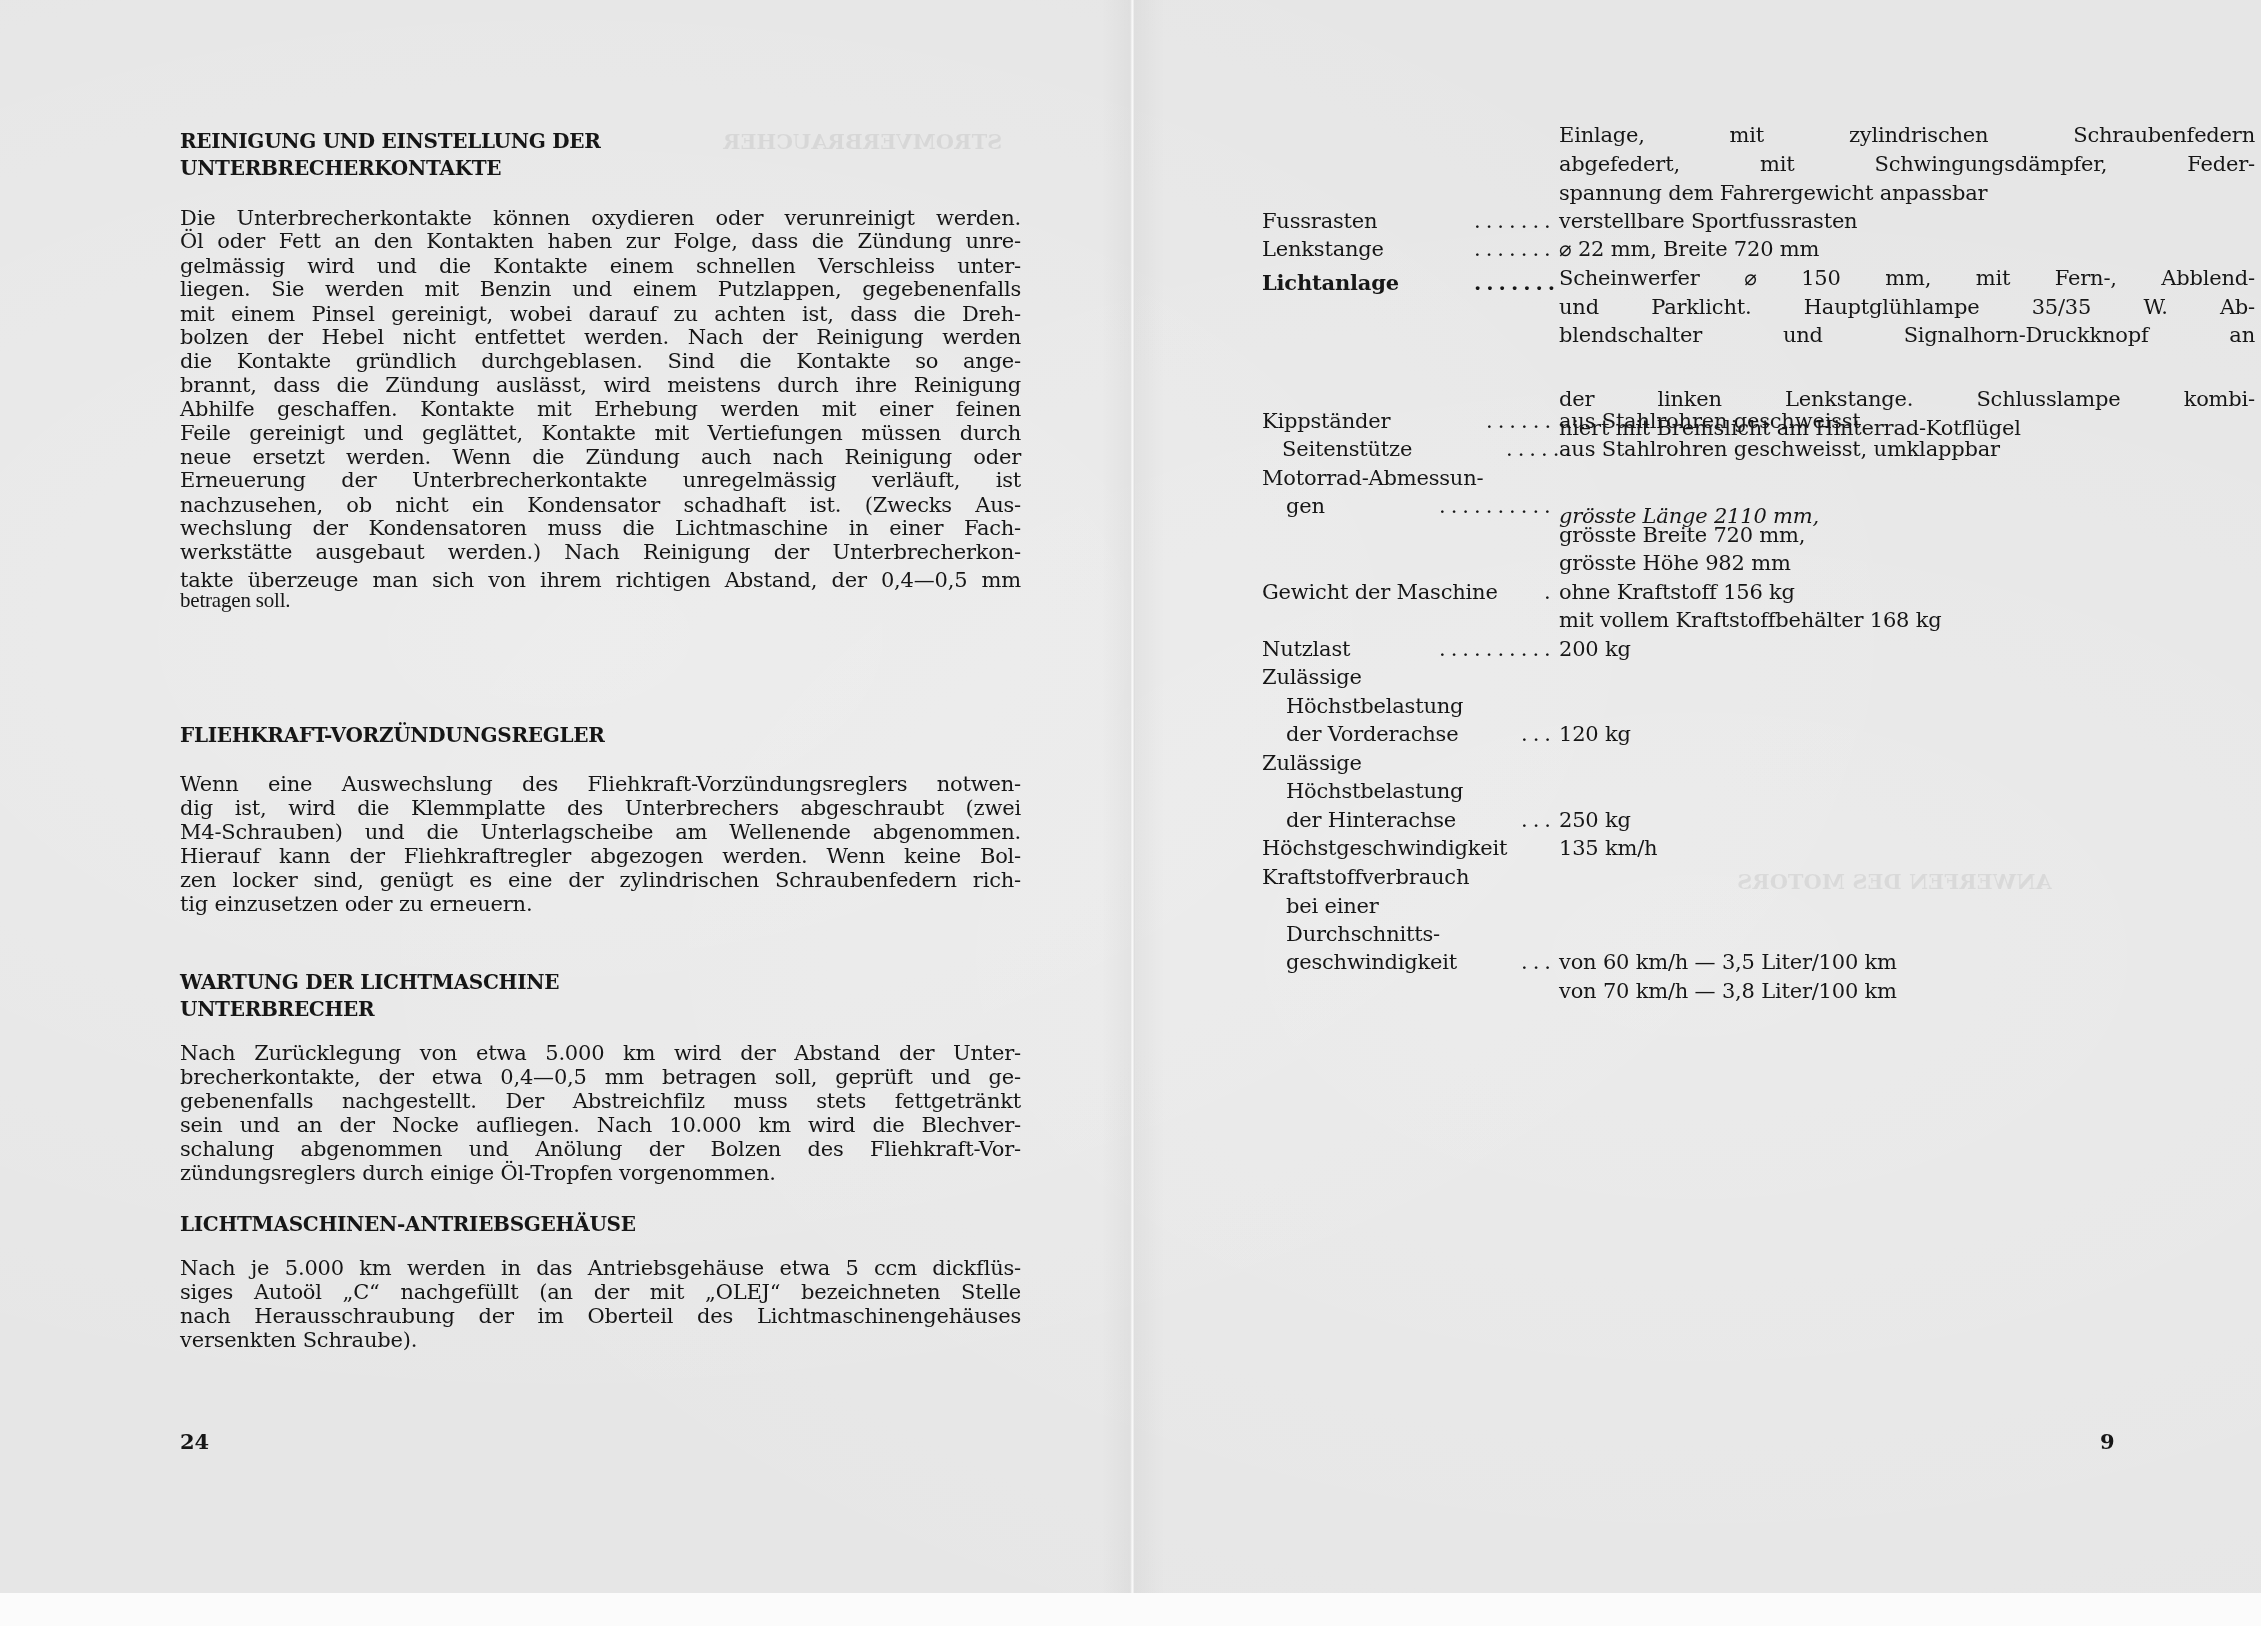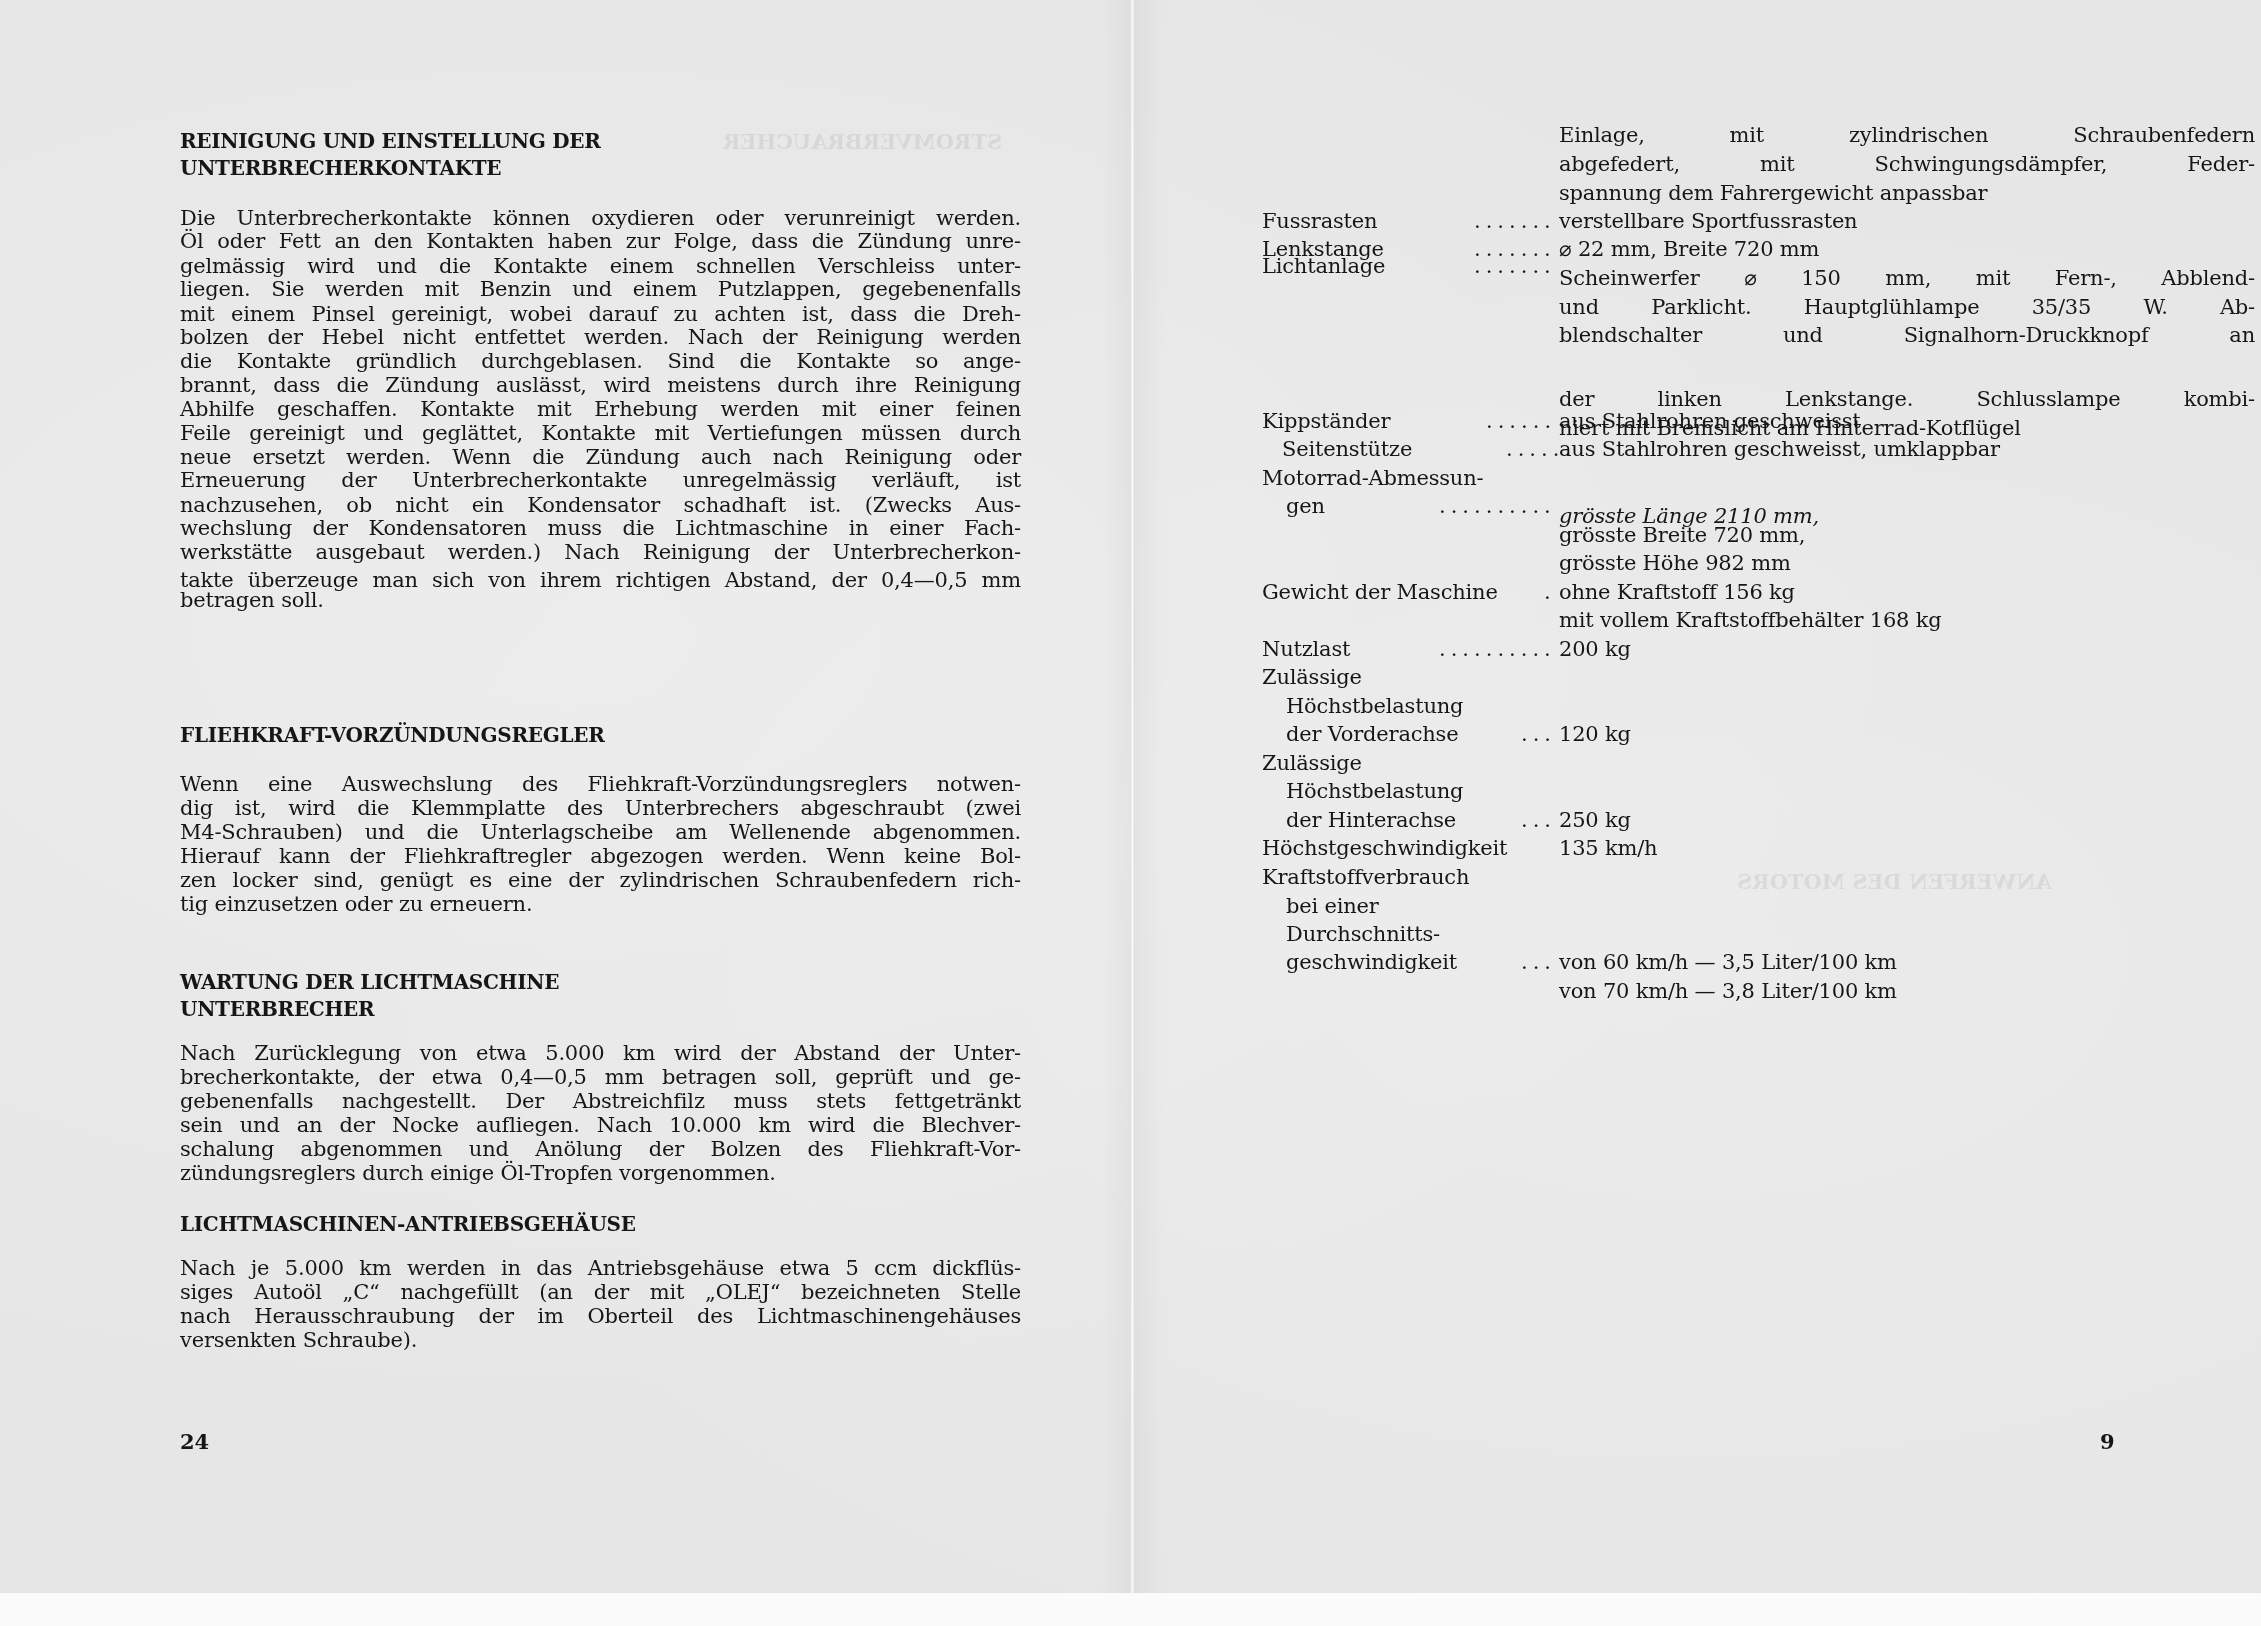--- a/index.html
+++ b/index.html
@@ -78,21 +78,21 @@
         <div class="line just" style="top: 349px;">die Kontakte gründlich durchgeblasen. Sind die Kontakte so ange-</div>
         <div class="line just" style="top: 373px;">brannt, dass die Zündung auslässt, wird meistens durch ihre Reinigung</div>
         <div class="line just" style="top: 397px;">Abhilfe geschaffen. Kontakte mit Erhebung werden mit einer feinen</div>
         <div class="line just" style="top: 421px;">Feile gereinigt und geglättet, Kontakte mit Vertiefungen müssen durch</div>
         <div class="line just" style="top: 445px;">neue ersetzt werden. Wenn die Zündung auch nach Reinigung oder</div>
         <div class="line just" style="top: 468px;">Erneuerung der Unterbrecherkontakte unregelmässig verläuft, ist</div>
         <div class="line just" style="top: 493px;">nachzusehen, ob nicht ein Kondensator schadhaft ist. (Zwecks Aus-</div>
         <div class="line just" style="top: 516px;">wechslung der Kondensatoren muss die Lichtmaschine in einer Fach-</div>
         <div class="line just" style="top: 540px;">werkstätte ausgebaut werden.) Nach Reinigung der Unterbrecherkon-</div>
         <div class="line just" style="top: 568px;">takte überzeuge man sich von ihrem richtigen Abstand, der 0,4—0,5 mm</div>
-        <div class="line" style="top: 588px;">betragen soll.</div>
+        <div class="line" style="top: 588px; font-family: Liberation Serif, serif;">betragen soll.</div>
       </section>
       <section>
         <div class="line h" style="top: 723px;">FLIEHKRAFT-VORZÜNDUNGSREGLER</div>
         <div class="line just" style="top: 772px;">Wenn eine Auswechslung des Fliehkraft-Vorzündungsreglers notwen-</div>
         <div class="line just" style="top: 796px;">dig ist, wird die Klemmplatte des Unterbrechers abgeschraubt (zwei</div>
         <div class="line just" style="top: 820px;">M4-Schrauben) und die Unterlagscheibe am Wellenende abgenommen.</div>
         <div class="line just" style="top: 844px;">Hierauf kann der Fliehkraftregler abgezogen werden. Wenn keine Bol-</div>
         <div class="line just" style="top: 868px;">zen locker sind, genügt es eine der zylindrischen Schraubenfedern rich-</div>
         <div class="line" style="top: 892px;">tig einzusetzen oder zu erneuern.</div>
       </section>
@@ -124,21 +124,21 @@
       </div>
       <div>
         <div class="line lbl" style="top: 209px;"><span>Fussrasten</span><span class="dots" style="position: absolute; right: auto; left: 212px;">.......</span></div>
         <div class="line val" style="top: 209px;">verstellbare Sportfussrasten</div>
       </div>
       <div>
         <div class="line lbl" style="top: 237px;"><span>Lenkstange</span><span class="dots" style="position: absolute; right: auto; left: 212px;">.......</span></div>
         <div class="line val" style="top: 237px;">⌀ 22 mm, Breite 720 mm</div>
       </div>
       <div>
-        <div class="line lbl" style="top: 254px;"><span>Lichtanlage</span><span class="dots" style="position: absolute; right: auto; left: 212px;">.......</span></div>
+        <div class="line lbl" style="top: 270px; font-weight: bold;"><span>Lichtanlage</span><span class="dots" style="position: absolute; right: auto; left: 212px;">.......</span></div>
         <div class="line val just" style="top: 266px;">Scheinwerfer ⌀ 150 mm, mit Fern-, Abblend-</div>
         <div class="line val just" style="top: 295px;">und Parklicht. Hauptglühlampe 35/35 W. Ab-</div>
         <div class="line val just" style="top: 323px;">blendschalter und Signalhorn-Druckknopf an</div>
         <div class="line val just" style="top: 351px; margin-top: 36px;">der linken Lenkstange. Schlusslampe kombi-</div>
         <div class="line val" style="top: 380px; margin-top: 36px;">niert mit Bremslicht am Hinterrad-Kotflügel</div>
       </div>
       <div>
         <div class="line lbl" style="top: 409px;"><span>Kippständer</span><span class="dots" style="position: absolute; right: auto; left: 224px;">......</span></div>
         <div class="line val" style="top: 409px;">aus Stahlrohren geschweisst</div>
       </div>

